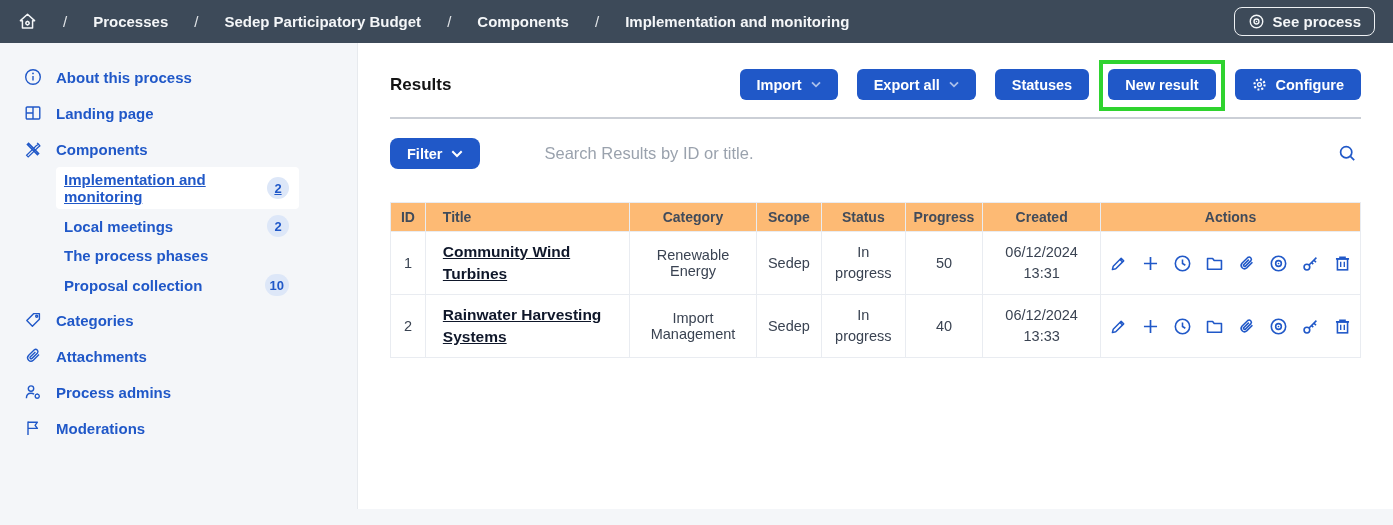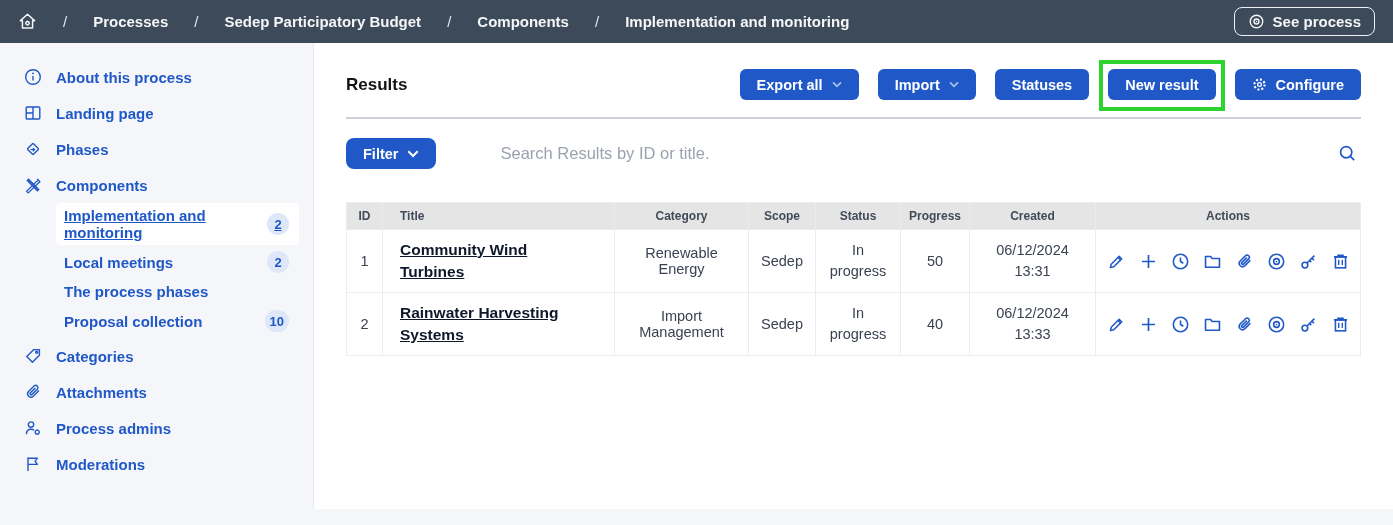--- a/index.html
+++ b/index.html
@@ -24,21 +24,21 @@
   .topbar-right { margin-left:auto; }
   .see-process {
     display:flex; align-items:center; gap:8px;
     border:1.5px solid #eef1f4; border-radius:8px;
     background:transparent; color:#f4f6f8;
     font-family:inherit; font-size:15px; font-weight:700;
     padding:5px 13px; cursor:pointer;
   }
 
   
-  .layout { display:flex; align-items:stretch; height:482px; }
+  .layout { display:flex; align-items:stretch; height:482px;gap:44px; }
   .sidebar { width:313px; flex:0 0 313px; padding-top:16px; }
   .content {
     flex:1; background:#ffffff; border-left:1px solid #e7eaee;
     height:466px; padding:26px 32px 20px 32px;
   }
 
   
   .side-item {
     display:flex; align-items:center; gap:14px;
     padding:9px 16px 9px 24px;
@@ -88,22 +88,22 @@
     flex:1; margin-left:64px; border:none; outline:none;
     font-family:inherit; font-size:16.5px; color:#3a4352; background:transparent;
   }
   .search-input::placeholder { color:#9aa2ad; }
   .search-btn { background:none; border:none; cursor:pointer; color:#2058c8; padding:4px; }
 
   
   .results-table { width:100%; border-collapse:collapse; margin-top:33px; }
   .results-table th, .results-table td { border:1px solid #e9ecf1; }
   .results-table th {
-    background:#e5e5e5; color:#414b5a;
-    font-size:12px; font-weight:700; padding:6px 8px; text-align:center;
+    background:#fdba74; color:#414b5a;
+    font-size:14px; font-weight:700; padding:6px 8px; text-align:center;
   }
   .results-table th.col-title { text-align:left; padding-left:17px; }
   .results-table td {
     background:#fff; font-size:14.5px; color:#3a4352;
     text-align:center; padding:6px 8px; height:63px; vertical-align:middle;
   }
   .results-table td.cell-title { text-align:left; padding-left:17px; }
   .col-id{width:36px;} .col-title{width:232px;} .col-category{width:134px;}
   .col-scope{width:67px;} .col-status{width:85px;} .col-progress{width:67px;}
   .col-created{width:126px;}
@@ -171,29 +171,20 @@
     <div class="side-item">
       <span class="icn">
         <svg width="18" height="18" viewBox="0 0 18 18" fill="none" stroke="currentColor" stroke-width="1.4">
           <rect x="2.2" y="3" width="13.6" height="12" rx="1"></rect>
             <path d="M9 3v12M2.2 9h6.8"></path>
         </svg>
       </span>
       <span>Landing page</span>
     </div>
 
-    <div class="side-item">
-      <span class="icn">
-        <svg width="18" height="18" viewBox="0 0 18 18" fill="none" stroke="currentColor" stroke-width="1.4">
-          <rect x="4.9" y="4.9" width="8.2" height="8.2" rx="1" transform="rotate(45 9 9)"></rect>
-          <path d="M6.6 9.6h3.6M8.9 7.9l1.7 1.7-1.7 1.7" stroke-width="1.2"></path>
-        </svg>
-      </span>
-      <span>Phases</span>
-    </div>
 
     <div class="side-item">
       <span class="icn">
         <svg width="18" height="18" viewBox="0 0 18 18" fill="none" stroke="currentColor" stroke-width="1.5">
           <path d="M3.4 4.6 4.6 3.4l10 10-1.2 1.2z"></path>
           <path d="M14.6 4.2 13 2.9m1.6 1.3 1.3 1.6-2 1.7-9.7 9.4-1.6-1.6 9.6-9.5z" stroke-width="1.2"></path>
         </svg>
       </span>
       <span>Components</span>
     </div>
@@ -257,29 +248,29 @@
       <span>Moderations</span>
     </div>
   </aside>
 
   <main class="content">
 
     <div class="content-header">
       <h1 class="page-title">Results</h1>
       <div class="toolbar">
         <button class="btn">
-          <span>Export all</span>
+          <span>Import</span>
           <span class="chev">
             <svg width="10" height="7" viewBox="0 0 10 7" fill="none" stroke="currentColor" stroke-width="1.8">
                 <path d="M1 1.3 5 5.3 9 1.3"></path>
               </svg>
           </span>
         </button>
         <button class="btn">
-          <span>Import</span>
+          <span>Export all</span>
           <span class="chev">
             <svg width="10" height="7" viewBox="0 0 10 7" fill="none" stroke="currentColor" stroke-width="1.8">
                 <path d="M1 1.3 5 5.3 9 1.3"></path>
               </svg>
           </span>
         </button>
         <button class="btn">
           <span>Statuses</span>
         </button>
         <span class="hl-wrap">

